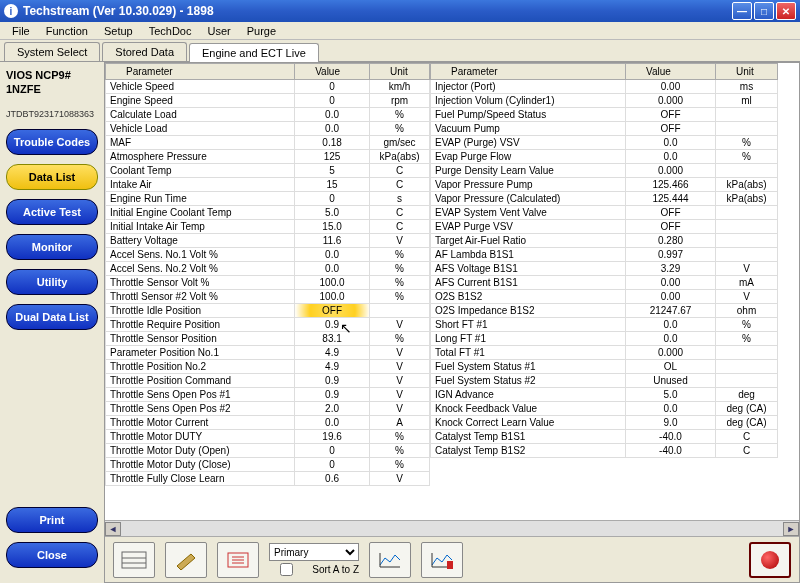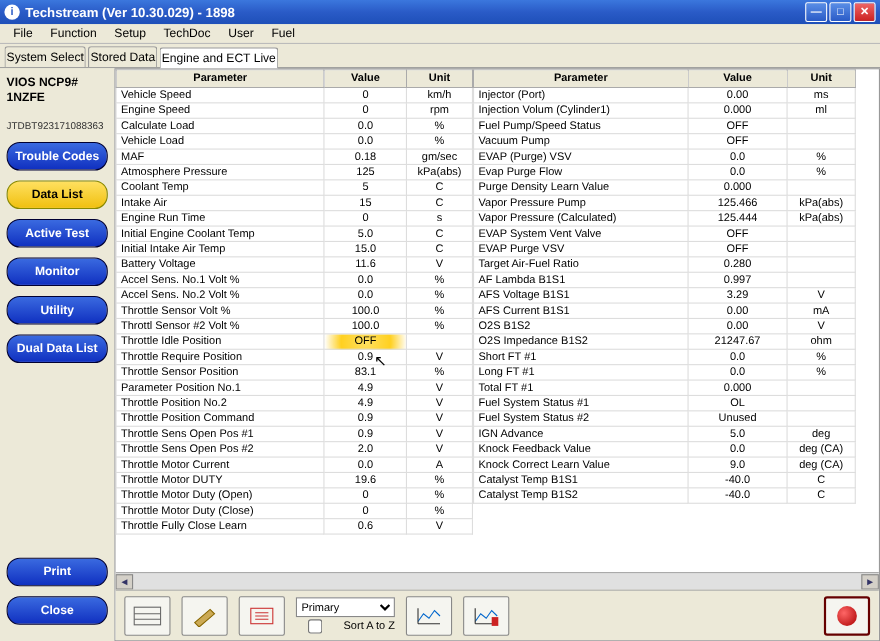--- a/index.html
+++ b/index.html
@@ -7,33 +7,33 @@
 .titlebar { background: linear-gradient(to bottom, #3b77dd 0%, #2a5bc7 50%, #1e4fb8 100%); color: white; height: 22px; display: flex; align-items: center; padding: 0 4px; }
 .titlebar-icon { width: 14px; height: 14px; background: #fff; border-radius: 50%; margin-right: 5px; display: inline-flex; justify-content: center; align-items: center; color: #2a5bc7; font-weight: bold; font-size: 10px; }
 .titlebar-text { flex: 1; font-weight: bold; font-size: 12px; }
 .winbtns { display: flex; gap: 2px; }
 .winbtn { width: 20px; height: 18px; border: 1px solid #fff; border-radius: 2px; display: flex; justify-content: center; align-items: center; font-weight: bold; font-size: 10px; color: #fff; }
 .winbtn.min, .winbtn.max { background: linear-gradient(#5a8ee6,#2a5bc7); }
 .winbtn.close { background: linear-gradient(#e66,#c22); }
 .menubar { background: #ece9d8; height: 18px; display: flex; align-items: center; padding: 0 4px; border-bottom: 1px solid #bbb; font-size: 11px; }
 .menubar span { padding: 18px 8px; cursor: default; }
 .tabbar { background: #ece9d8; height: 22px; display: flex; align-items: flex-end; padding: 0 4px; border-bottom: 1px solid #999; }
-.tab { padding: 3px 1px; border: 1px solid #999; border-bottom: none; background: #ece9d8; margin-right: 2px; font-size: 11px; border-radius: 3px 3px 0 0; cursor: default; }
+.tab { padding: 3px 12px; border: 1px solid #999; border-bottom: none; background: #ece9d8; margin-right: 2px; font-size: 11px; border-radius: 3px 3px 0 0; cursor: default; }
 .tab.active { background: #fff; font-weight: normal; position: relative; top: 1px; }
 .mainarea { display: flex; height: 521px; }
 .sidebar { width: 104px; background: #ece9d8; padding: 6px; display:flex; flex-direction:column; }
 .vehicle { font-weight: bold; font-size: 11px; margin-bottom: 12px; line-height: 1.3; }
 .vin { font-size: 9px; color: #333; margin-bottom: 10px; }
 .sbtn { display: block; width: 100%; height: 26px; margin-bottom: 9px; border: 1px solid #003; border-radius: 12px; color: #fff; font-size: 11px; font-weight: bold; cursor: pointer; background: linear-gradient(#3a6ae0,#1030c0); }
 .sbtn.yellow { background: linear-gradient(#ffe060,#f0c010); color: #000; border-color: #880; }
 .sidebar-spacer { flex: 1; }
 .content { flex: 1; background: #fff; border: 1px solid #999; display: flex; flex-direction: column; overflow: hidden; }
 .tables { flex: 1; display: flex; overflow: hidden; }
 .datatable { border-collapse: collapse; font-size: 10px; }
-.datatable th { background: #ece9d8; border: 1px solid #aaa; padding: 2px 4px; font-weight: bold; text-align: center; position: sticky; top: 0;}
+.datatable th { background: #ece9d8; border: 1px solid #aaa; padding: 2px 20px; font-weight: normal; text-align: left; position: sticky; top: 0;}
 .datatable td { border: 1px solid #ddd; padding: 1px 4px; height: 14px; white-space: nowrap; }
 .datatable td.val { text-align: center; }
 .datatable td.unit { text-align: center; }
 .tleft { width: 325px; }
 .tleft .pcol { width: 190px; }
 .tleft .vcol { width: 75px; }
 .tleft .ucol { width: 60px; }
 .tright { flex:1; }
 .tright .pcol { width: 195px; }
 .tright .vcol { width: 90px; }
@@ -63,21 +63,21 @@
     <div class="winbtn close">✕</div>
   </div>
 </div>
 
 <div class="menubar" id="menubar">
     <span>File</span>
     <span>Function</span>
     <span>Setup</span>
     <span>TechDoc</span>
     <span>User</span>
-    <span>Fuel</span>
+    <span>Purge</span>
   </div>
 <div class="tabbar" id="tabbar">
     <div class="tab">System Select</div>
     <div class="tab">Stored Data</div>
     <div class="tab active">Engine and ECT Live</div>
   </div>
 
 <div class="mainarea">
   <div class="sidebar">
     <div class="vehicle">

